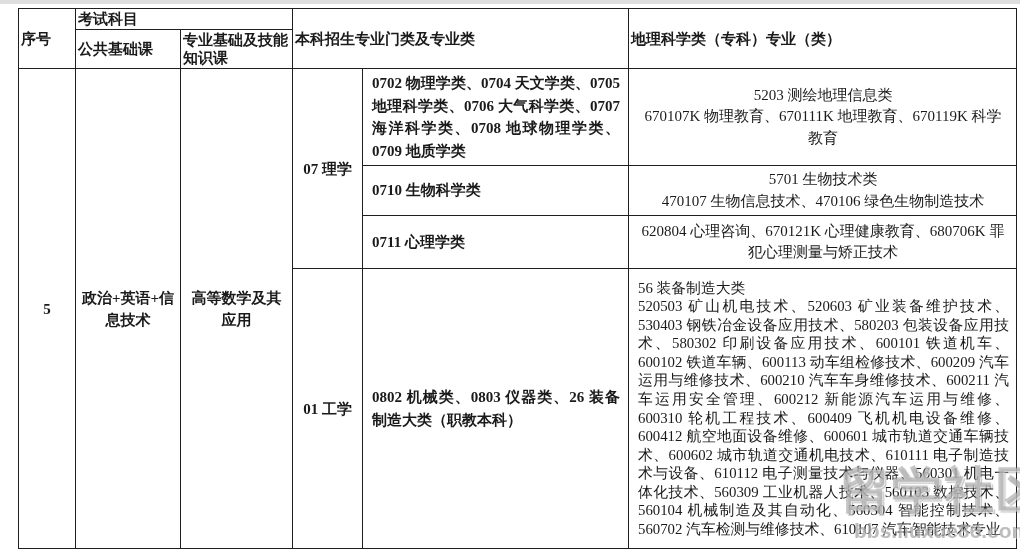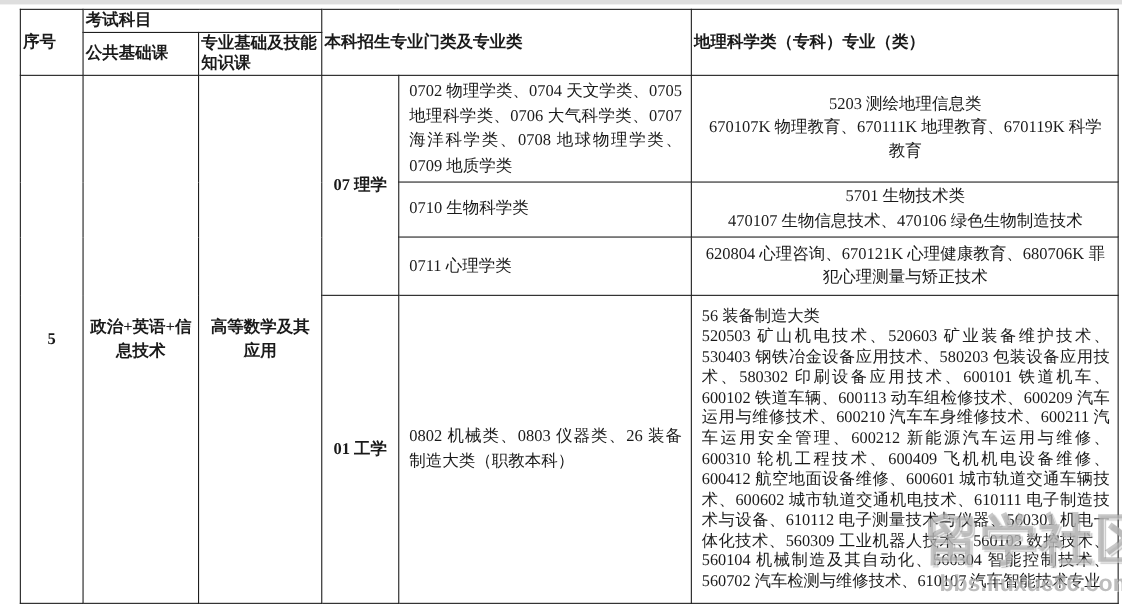--- a/index.html
+++ b/index.html
@@ -41,20 +41,21 @@
     font-size: 15px;
     line-height: 22px;
     padding: 2px 4px;
     font-weight: bold;
   }
   td.c-majors {
     text-align: justify;
     font-size: 15px;
     line-height: 22.5px;
     padding: 3px 8px 3px 9px;
+    font-weight: bold;
   }
   td.c-voc {
     text-align: center;
     font-size: 15px;
     line-height: 21.5px;
     padding: 3px 8px 3px 9px;
     white-space: pre-line;
   }
   td.c-voc-big {
     text-align: justify;

